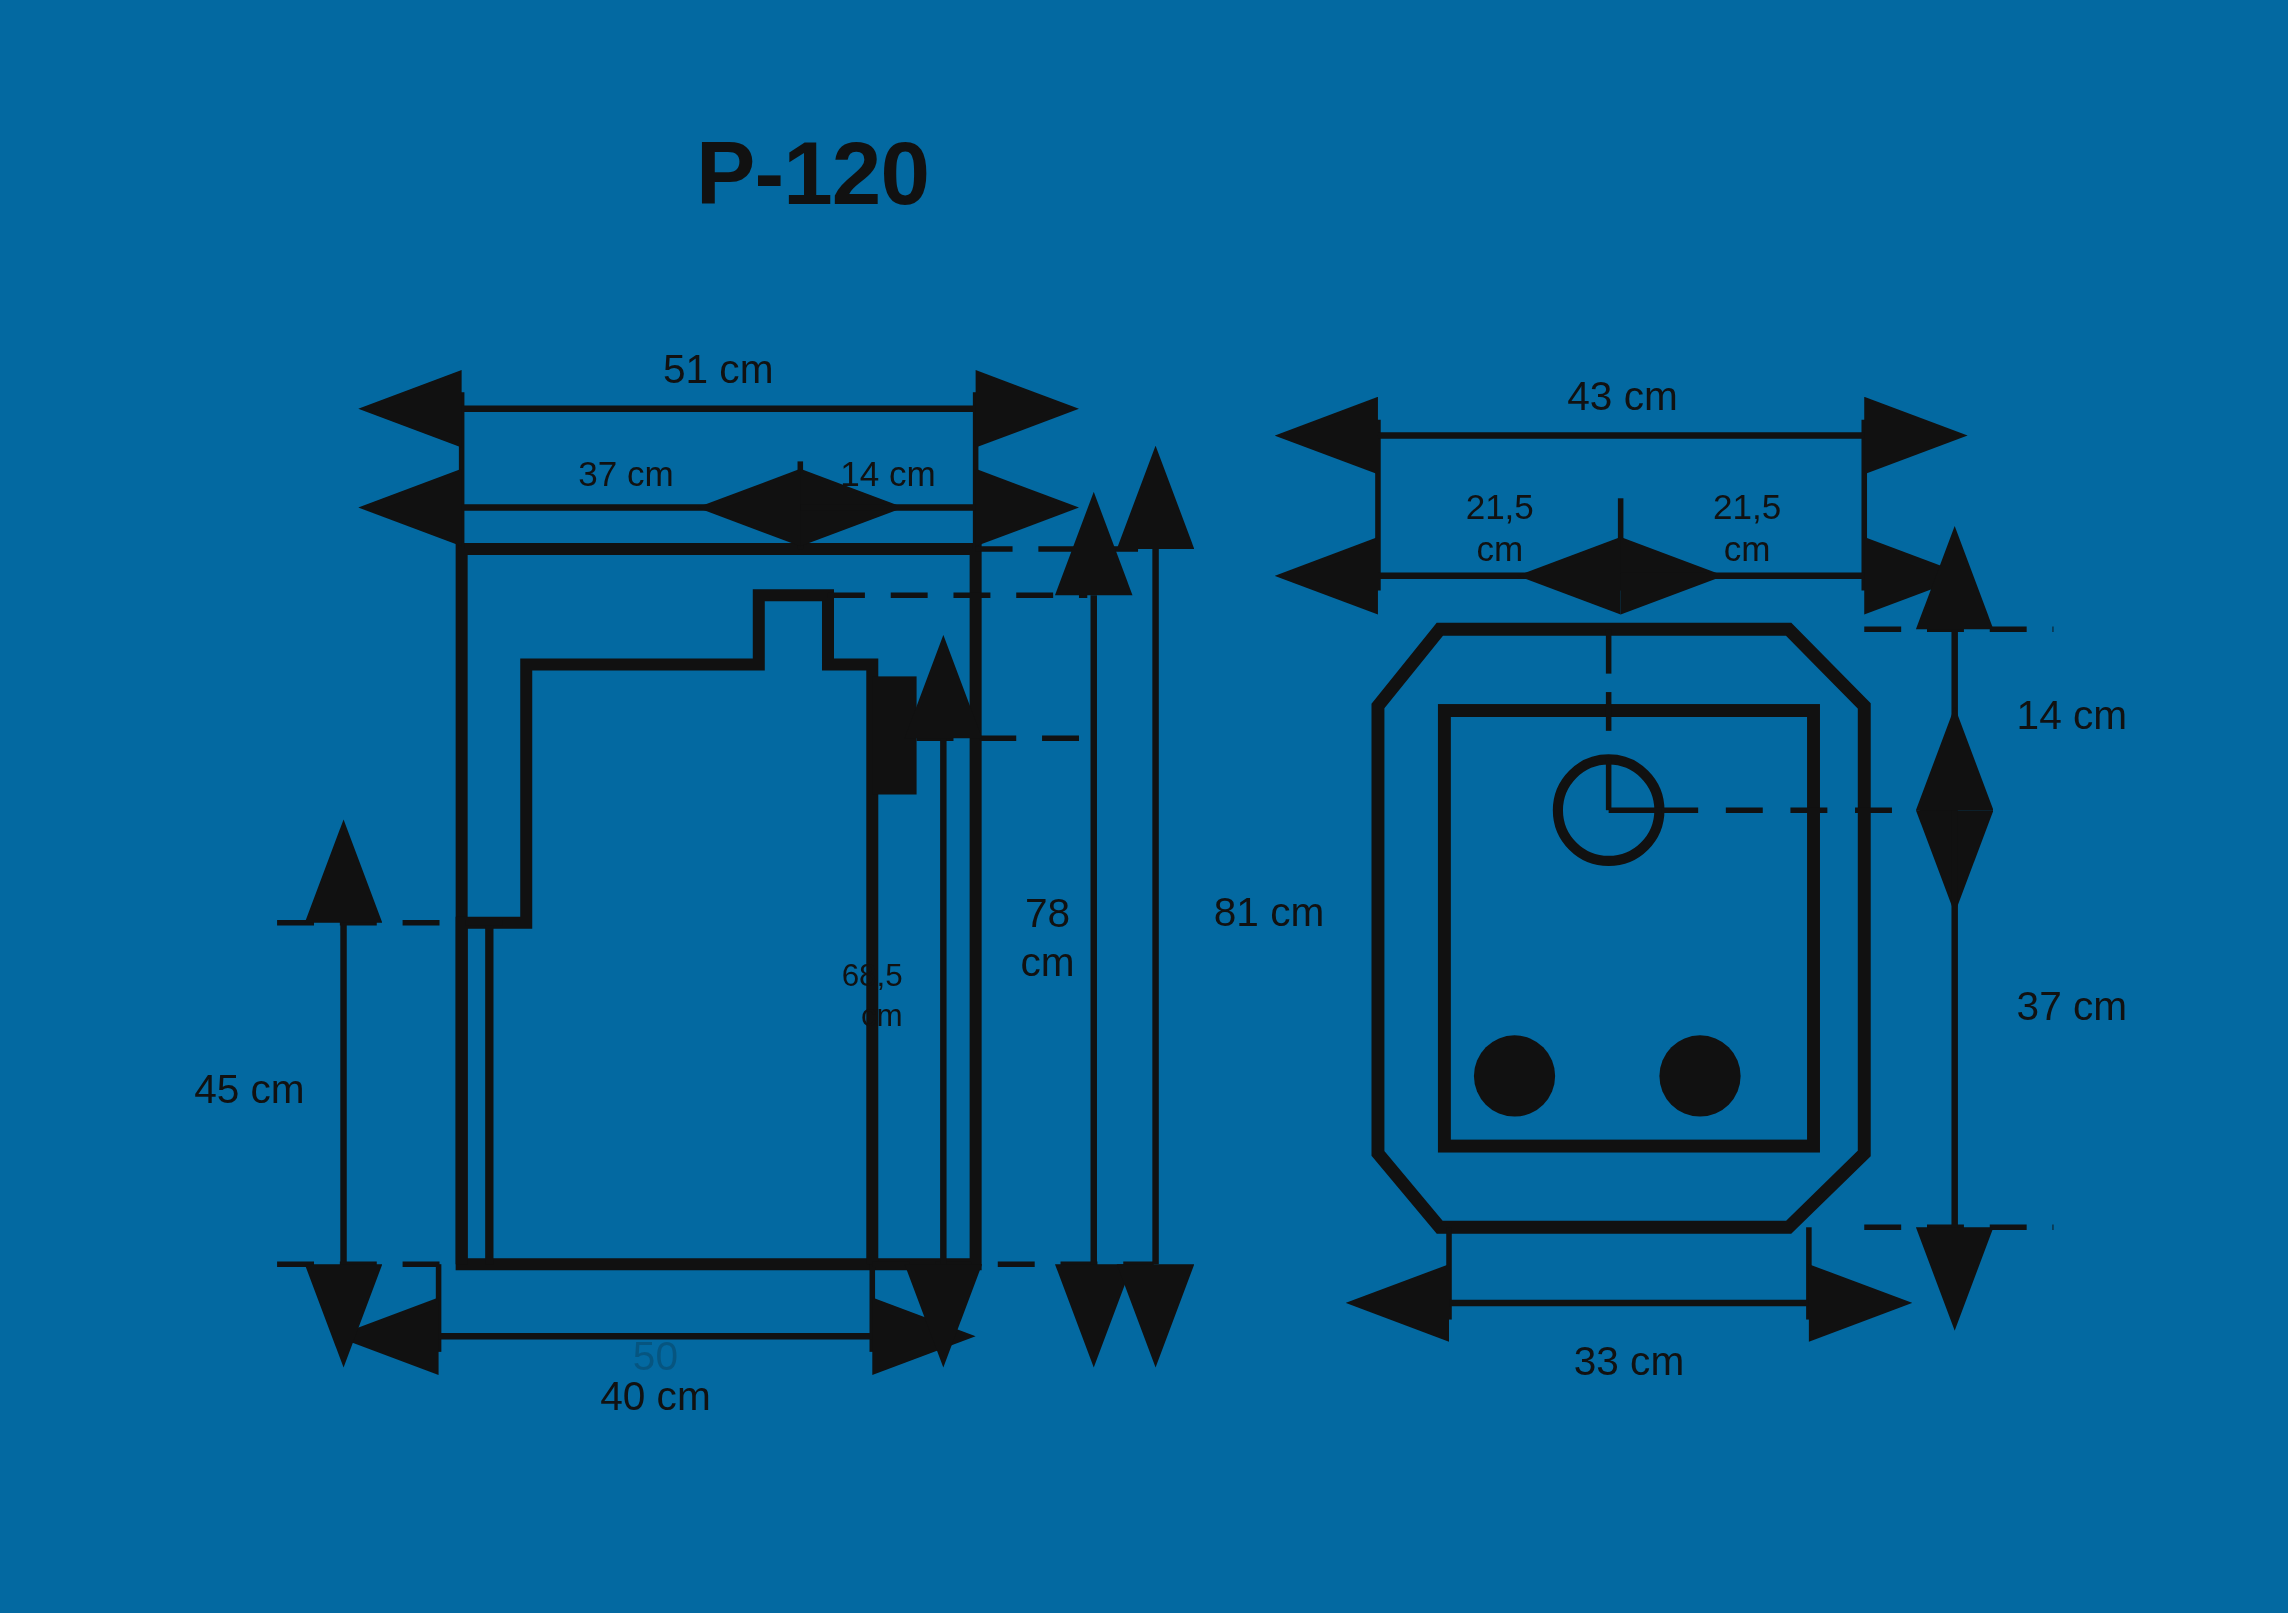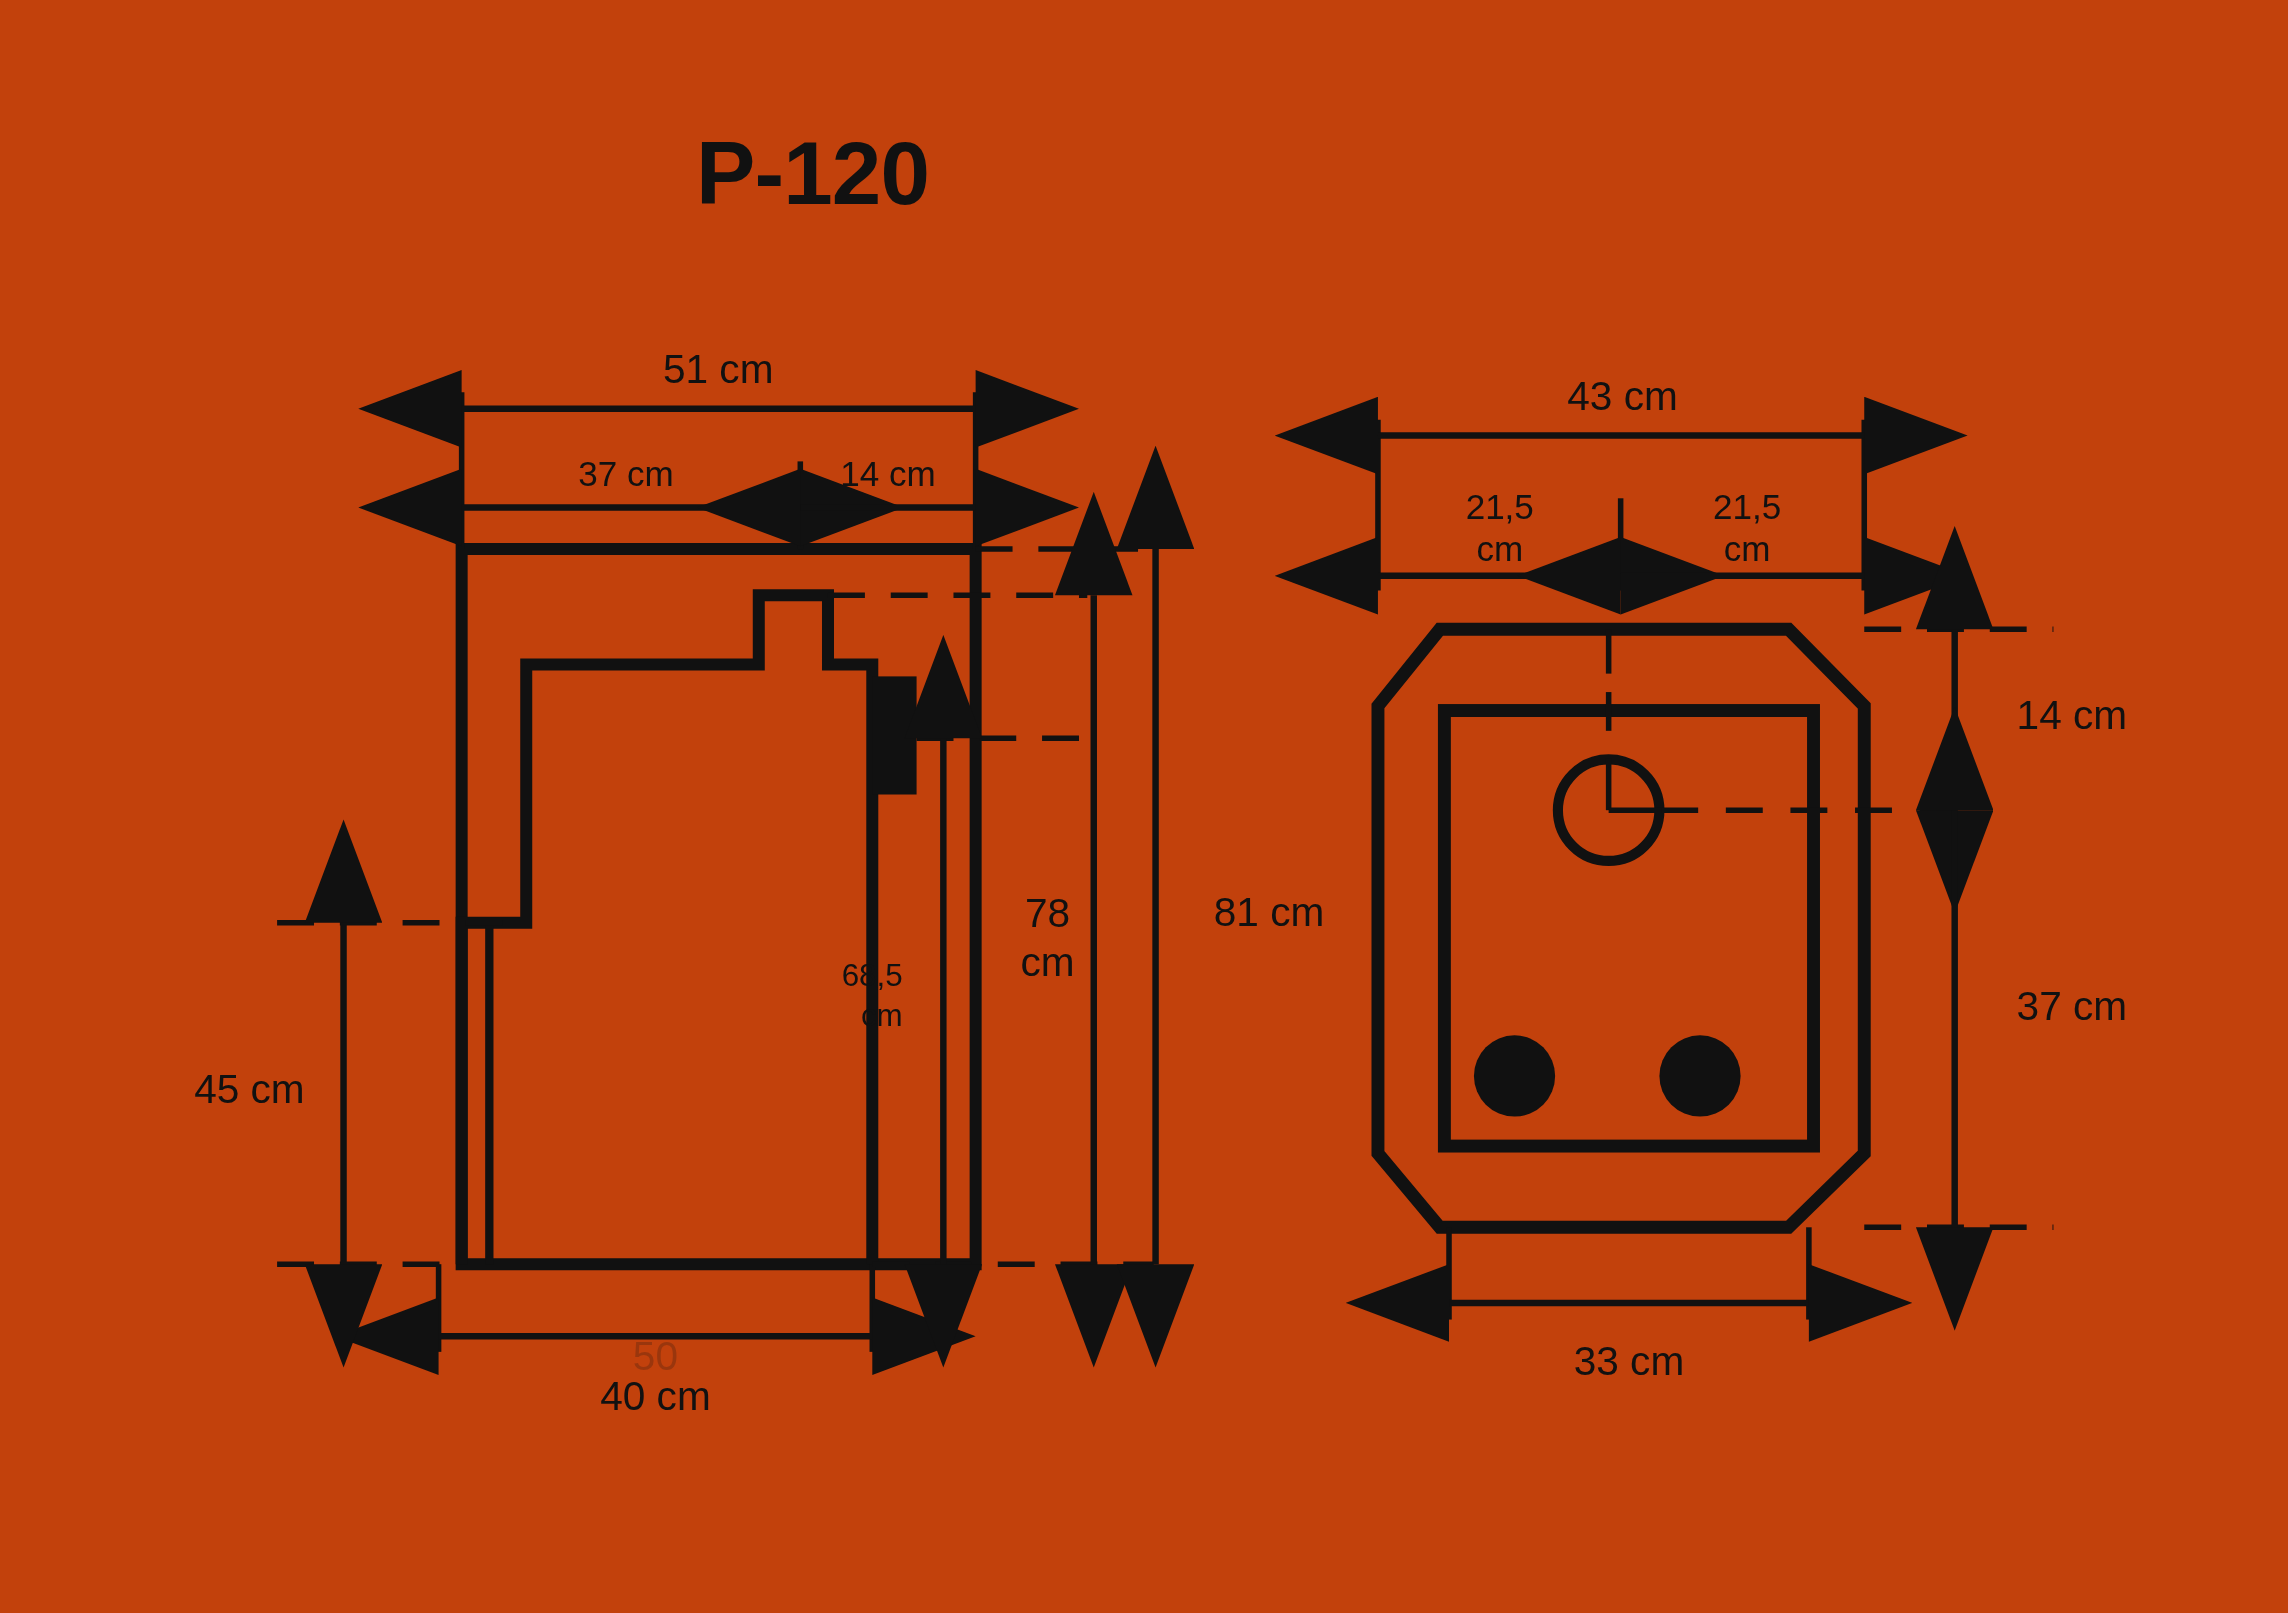--- a/index.html
+++ b/index.html
@@ -7,21 +7,21 @@
     padding: 0;
     background: #ffffff;
   }
   body {
     font-family: "Liberation Sans", sans-serif;
   }
   #sheet {
     position: relative;
     width: 2289px;
     height: 1613px;
-    background: #c2410c;
+    background: #0369a1;
     overflow: hidden;
   }
   #title {
     position: absolute;
     left: 0;
     top: 129px;
     width: 2289px;
     text-align: center;
     font-size: 89px;
     font-weight: bold;

